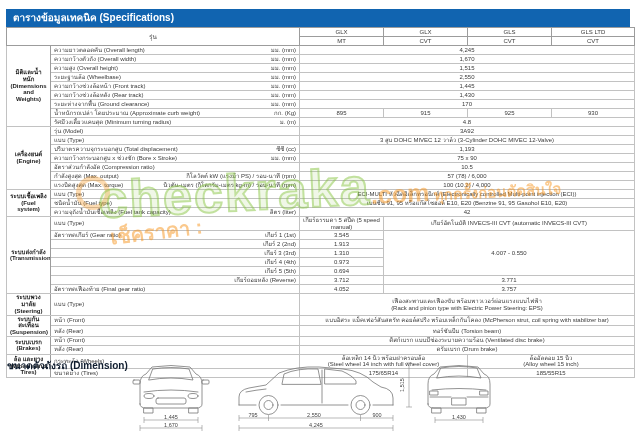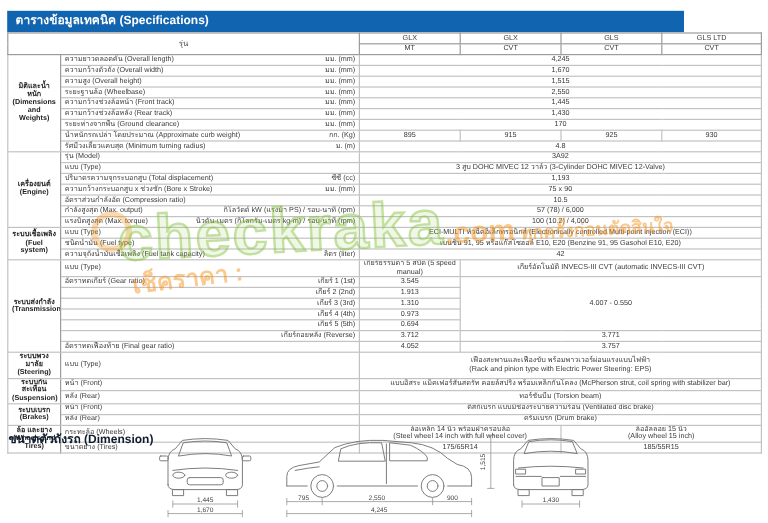--- a/index.html
+++ b/index.html
@@ -1,20 +1,20 @@
 <!DOCTYPE html>
 <html><head>
 <meta charset="utf-8">
 <style>
   *{margin:0;padding:0;box-sizing:border-box}
   html,body{background:#fff}
   body{font-family:"Liberation Sans","DejaVu Sans",sans-serif;color:#333}
   .page{position:relative;width:640px;height:436px;background:#fff;overflow:hidden}
 
-  .title-bar{position:absolute;left:6px;top:9px;width:564px;height:18px;background:#1164b0;
+  .title-bar{position:absolute;left:6px;top:9px;width:624px;height:18px;background:#1164b0;
     color:#fff;font-size:10px;font-weight:bold;line-height:18px;padding-left:7px}
 
   table.spec{position:absolute;left:6px;top:27px;width:628px;border-collapse:collapse;
     table-layout:fixed;font-size:6px;color:#3a3a3a;background:#fff;border:1px solid #8a8a8a}
   table.spec td,table.spec th{border:1px solid #c2c2c2;padding:0 3px;height:9px;line-height:1.12;
     overflow:hidden;vertical-align:middle}
   table.spec thead th{border-color:#9c9c9c;font-weight:normal;text-align:center;background:#fff}
   .h-model{font-weight:bold;font-size:6.5px}
   .sec-cell{text-align:center;vertical-align:middle;font-weight:bold;color:#222;
     font-size:6px;line-height:1.15;border-right:1px solid #9c9c9c !important}

